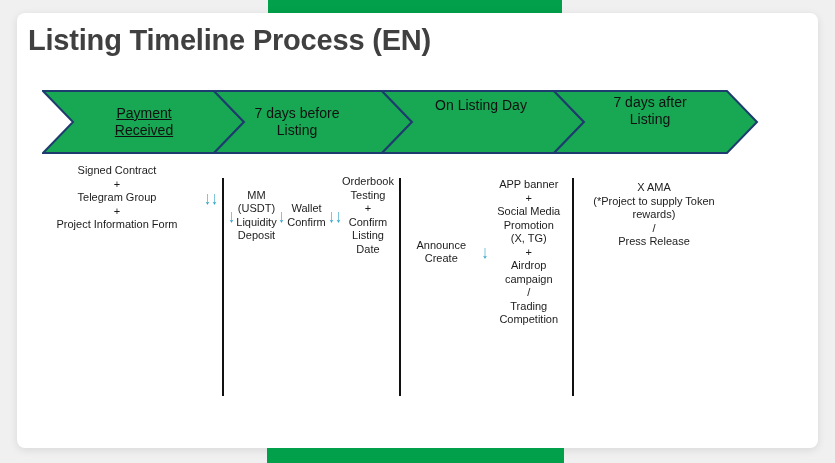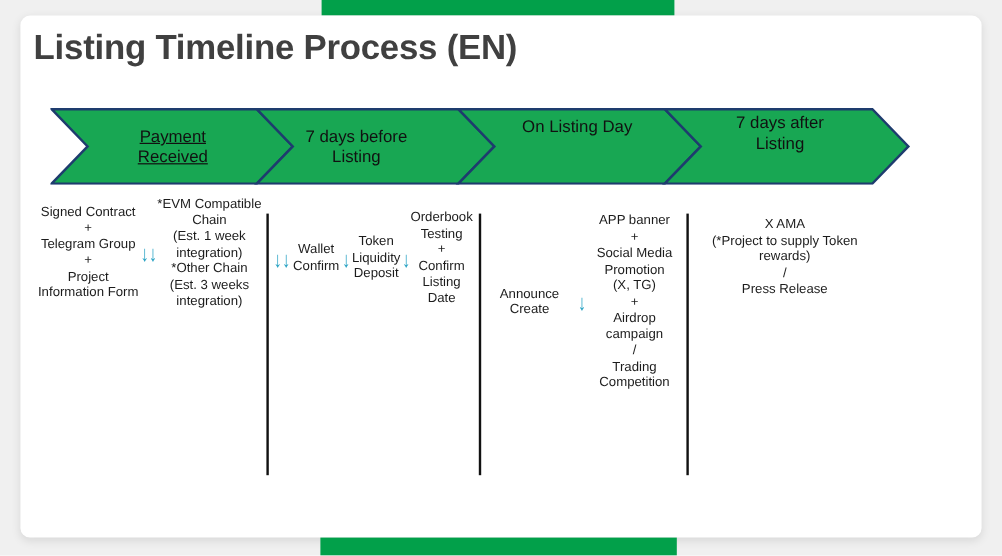--- a/index.html
+++ b/index.html
@@ -82,28 +82,27 @@
   </div>
 
 <div class="divider" style="left:222px"></div>
 <div class="divider" style="left:399px"></div>
 <div class="divider" style="left:572px"></div>
 
 <div class="col" id="col-0" style="left:30px;top:164px;width:188px">
     <div class="item tblock">Signed Contract<br>+<br>Telegram Group<br>+<br>Project Information Form</div>
     <div class="item arrow">↓</div>
     <div class="item arrow">↓</div>
-    <div class="item tblock">*EVM Compatible Chain<br>(Est. 1 week integration)<br>*Other Chain<br>(Est. 3 weeks integration)</div>
   </div>
 <div class="col" id="col-1" style="left:228px;top:175px;width:166px">
     <div class="item arrow">↓</div>
+    <div class="item tblock">MM (USDT) Liquidity<br>Deposit</div>
     <div class="item arrow">↓</div>
     <div class="item tblock">Wallet Confirm</div>
     <div class="item arrow">↓</div>
-    <div class="item tblock">Token Liquidity Deposit</div>
     <div class="item arrow">↓</div>
     <div class="item tblock">Orderbook Testing<br>+<br>Confirm Listing Date</div>
   </div>
 <div class="col" id="col-2" style="left:401px;top:178px;width:168px">
     <div class="item tblock">Announce Create</div>
     <div class="item arrow">↓</div>
     <div class="item tblock">APP banner<br>+<br>Social Media Promotion<br>(X, TG)<br>+<br>Airdrop campaign<br>/<br>Trading Competition</div>
   </div>
 <div class="col" id="col-3" style="left:568px;top:181px;width:172px">
     <div class="item tblock">X AMA<br>(*Project to supply Token<br>rewards)<br>/<br>Press Release</div>

